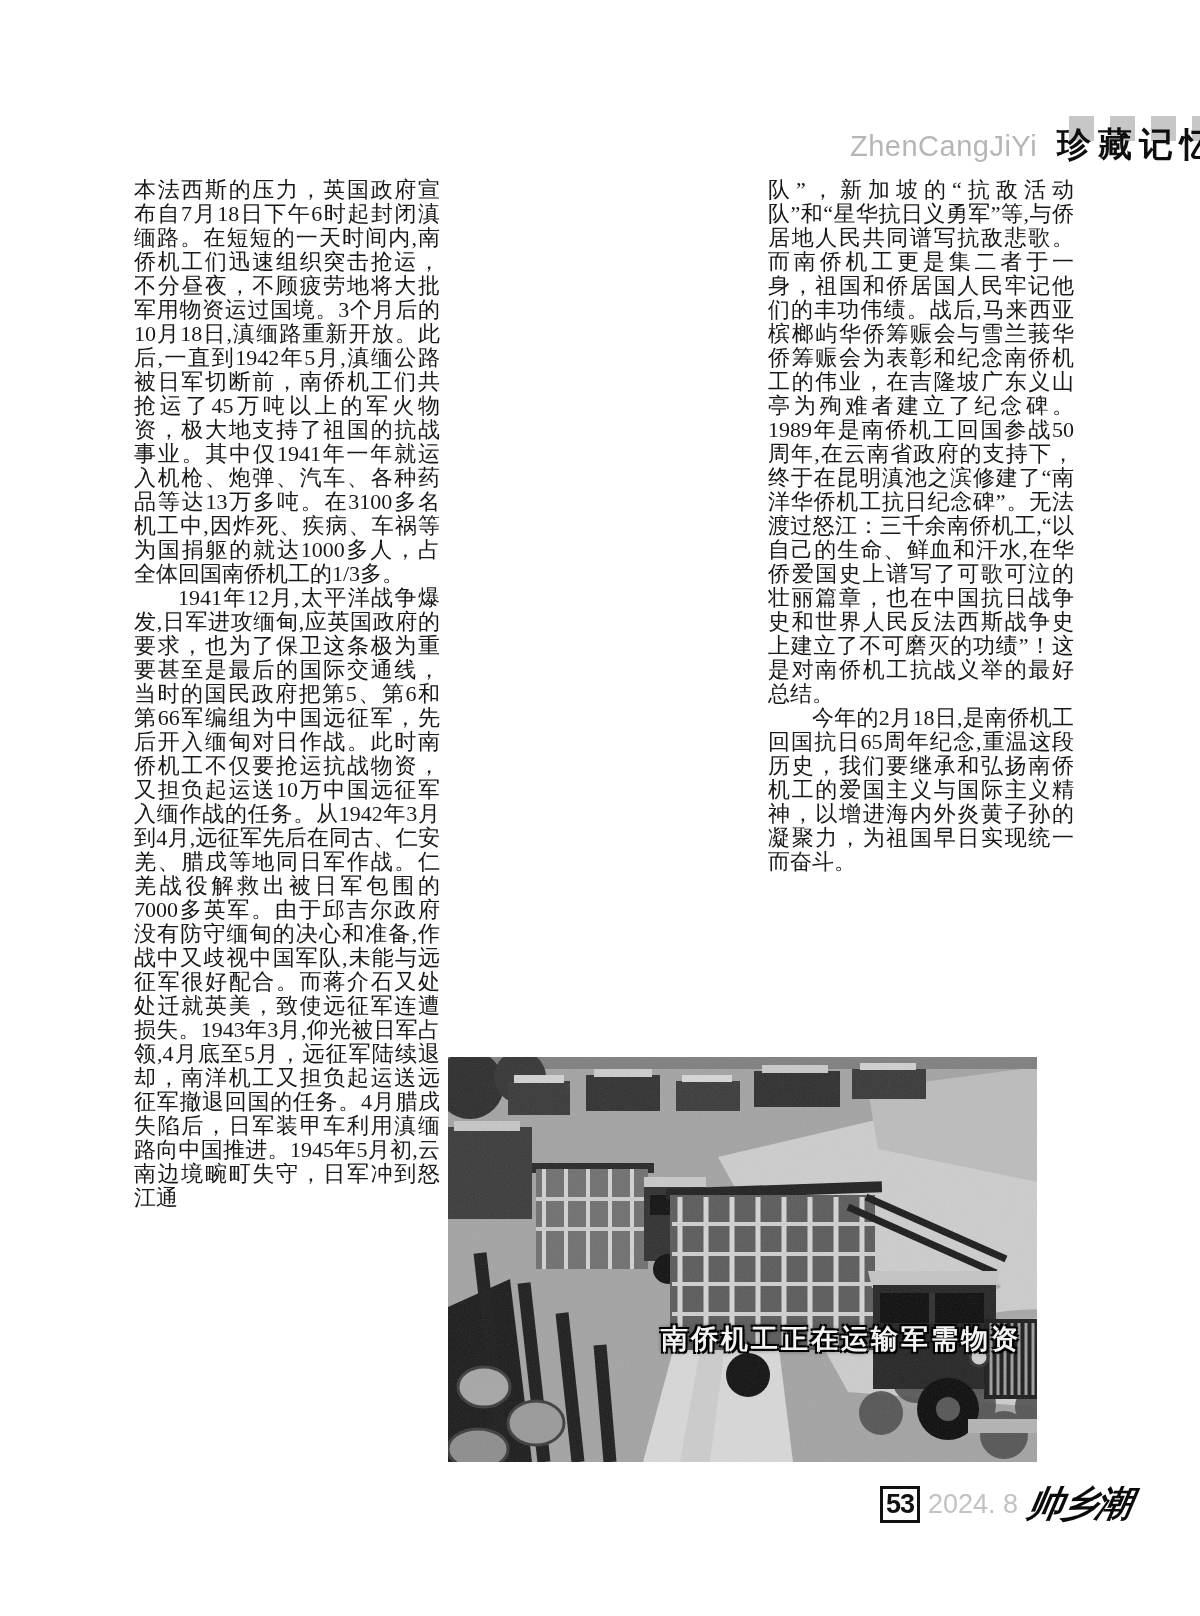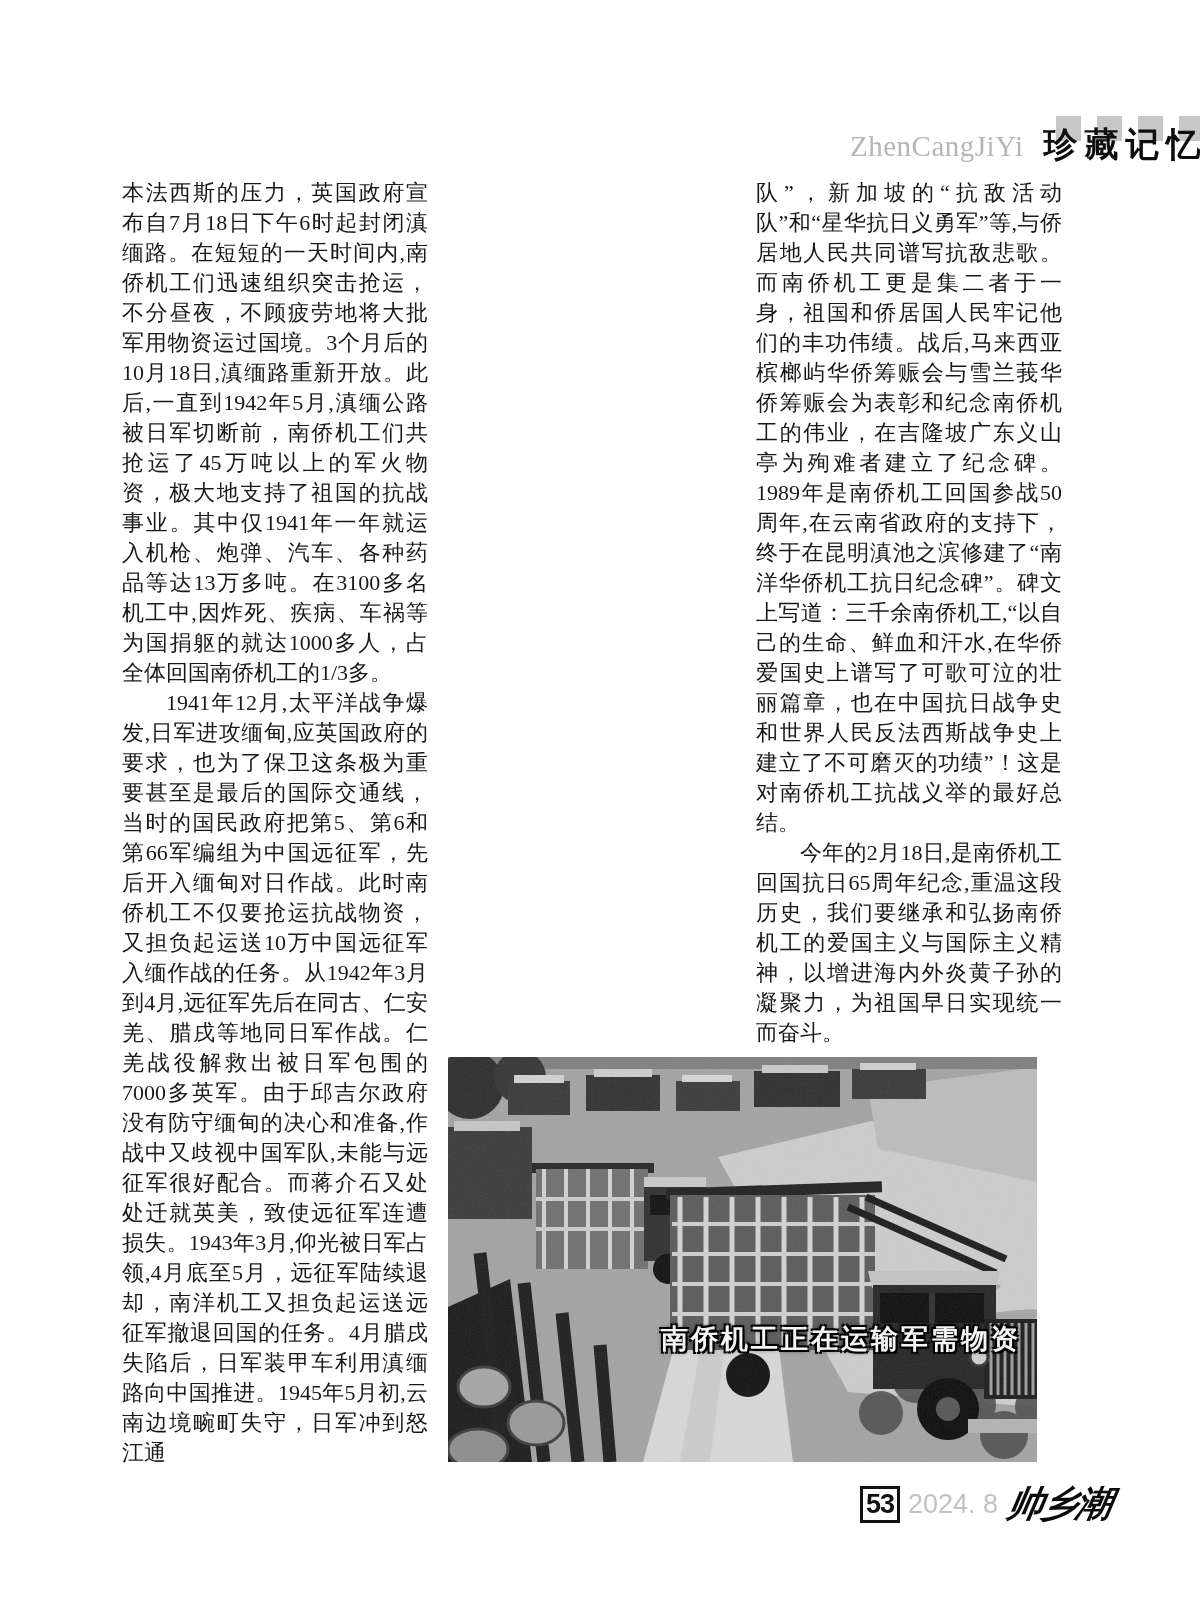--- a/index.html
+++ b/index.html
@@ -5,54 +5,55 @@
   html,body { margin:0; padding:0; background:#ffffff; }
   .page {
     position:relative; width:1200px; height:1616px; background:#ffffff;
     font-family:"Liberation Serif","DejaVu Serif",serif; color:#1c1c1c;
     overflow:hidden;
   }
 
   
   .header { position:absolute; top:126px; left:850px; display:flex; align-items:baseline; gap:20px; }
   .pinyin {
-    font-family:Liberation Serif, serif;
+    font-family:Liberation Sans, sans-serif;
     color:#b6b6b6; font-size:29px; letter-spacing:0.5px;
   }
   .title { display:flex; gap:7px; }
   .tchar { position:relative; z-index:0; font-size:34px; font-weight:bold; color:#0e0e0e; line-height:1.1; }
   .tchar::before {
     content:""; position:absolute; z-index:-1; top:-10px; left:12px;
     width:25px; height:25px; background:#c7c7c7;
   }
 
   
   .col {
     position:absolute; width:306px; top:178px;
-    font-size:22px; line-height:30px; text-align:justify;
+    font-size:22px; line-height:24px; text-align:justify;
     color:#181818;
+    margin-left:12px;
   }
   .col p { margin:0; }
   .col p.indent { text-indent:2em; }
   #col1 { left:122px; }
   #col2 { left:438px; }
   #col3 { left:756px; }
 
   
   .photo { position:absolute; left:448px; top:1057px; width:589px; height:308px; margin:0; }
   .photo svg { display:block; }
   .caption {
     position:absolute; right:16px; bottom:8px;
     font-size:27px; font-weight:bold; letter-spacing:3px; color:#f4f4f4;
     text-shadow:-2px -2px 0 #000, 2px -2px 0 #000, -2px 2px 0 #000, 2px 2px 0 #000, 0 0 5px #000;
     white-space:nowrap;
   }
 
   
-  .footer { position:absolute; left:860px; top:1480px; display:flex; align-items:center; }
+  .footer { position:absolute; left:880px; top:1480px; display:flex; align-items:center; }
   .pagenum {
     display:inline-block; border:3px solid #111; padding:2px 3px;
     font-family:"Liberation Sans","DejaVu Sans",sans-serif;
     font-weight:bold; font-size:27px; line-height:1; letter-spacing:-1px; color:#111;
   }
   .issue {
     margin-left:8px; color:#c2c2c2; font-size:27px;
     font-family:"Liberation Sans","DejaVu Sans",sans-serif;
   }
   .brand {
@@ -77,21 +78,21 @@
 
   <div class="col" id="col1">
     <p>本法西斯的压力，英国政府宣布自7月18日下午6时起封闭滇缅路。在短短的一天时间内,南侨机工们迅速组织突击抢运，不分昼夜，不顾疲劳地将大批军用物资运过国境。3个月后的10月18日,滇缅路重新开放。此后,一直到1942年5月,滇缅公路被日军切断前，南侨机工们共抢运了45万吨以上的军火物资，极大地支持了祖国的抗战事业。其中仅1941年一年就运入机枪、炮弹、汽车、各种药品等达13万多吨。在3100多名机工中,因炸死、疾病、车祸等为国捐躯的就达1000多人，占全体回国南侨机工的1/3多。</p>
     <p class="indent">1941年12月,太平洋战争爆发,日军进攻缅甸,应英国政府的要求，也为了保卫这条极为重要甚至是最后的国际交通线，当时的国民政府把第5、第6和第66军编组为中国远征军，先后开入缅甸对日作战。此时南侨机工不仅要抢运抗战物资，又担负起运送10万中国远征军入缅作战的任务。从1942年3月到4月,远征军先后在同古、仁安羌、腊戌等地同日军作战。仁羌战役解救出被日军包围的7000多英军。由于邱吉尔政府没有防守缅甸的决心和准备,作战中又歧视中国军队,未能与远征军很好配合。而蒋介石又处处迁就英美，致使远征军连遭损失。1943年3月,仰光被日军占领,4月底至5月，远征军陆续退却，南洋机工又担负起运送远征军撤退回国的任务。4月腊戌失陷后，日军装甲车利用滇缅路向中国推进。1945年5月初,云南边境畹町失守，日军冲到怒江通</p>
   </div>
 
   <div class="col" id="col2">
   </div>
 
   <div class="col" id="col3">
-    <p>队”，新加坡的“抗敌活动队”和“星华抗日义勇军”等,与侨居地人民共同谱写抗敌悲歌。而南侨机工更是集二者于一身，祖国和侨居国人民牢记他们的丰功伟绩。战后,马来西亚槟榔屿华侨筹赈会与雪兰莪华侨筹赈会为表彰和纪念南侨机工的伟业，在吉隆坡广东义山亭为殉难者建立了纪念碑。1989年是南侨机工回国参战50周年,在云南省政府的支持下，终于在昆明滇池之滨修建了“南洋华侨机工抗日纪念碑”。碑文上写道：三千余南侨机工,“以自己的生命、鲜血和汗水,在华侨爱国史上谱写了可歌可泣的壮丽篇章，也在中国抗日战争史和世界人民反法西斯战争史上建立了不可磨灭的功绩”！这是对南侨机工抗战义举的最好总结。</p>
+    <p>队”，新加坡的“抗敌活动队”和“星华抗日义勇军”等,与侨居地人民共同谱写抗敌悲歌。而南侨机工更是集二者于一身，祖国和侨居国人民牢记他们的丰功伟绩。战后,马来西亚槟榔屿华侨筹赈会与雪兰莪华侨筹赈会为表彰和纪念南侨机工的伟业，在吉隆坡广东义山亭为殉难者建立了纪念碑。1989年是南侨机工回国参战50周年,在云南省政府的支持下，终于在昆明滇池之滨修建了“南洋华侨机工抗日纪念碑”。无法渡过怒江：三千余南侨机工,“以自己的生命、鲜血和汗水,在华侨爱国史上谱写了可歌可泣的壮丽篇章，也在中国抗日战争史和世界人民反法西斯战争史上建立了不可磨灭的功绩”！这是对南侨机工抗战义举的最好总结。</p>
     <p class="indent">今年的2月18日,是南侨机工回国抗日65周年纪念,重温这段历史，我们要继承和弘扬南侨机工的爱国主义与国际主义精神，以增进海内外炎黄子孙的凝聚力，为祖国早日实现统一而奋斗。</p>
   </div>
 
   <figure class="photo">
     <svg width="589" height="405" viewBox="0 0 589 405" xmlns="http://www.w3.org/2000/svg">
       <defs>
         <filter id="grain" x="0" y="0" width="100%" height="100%">
           <feTurbulence type="fractalNoise" baseFrequency="0.8" numOctaves="2" stitchTiles="stitch"></feTurbulence>
           <feColorMatrix type="saturate" values="0"></feColorMatrix>
         </filter>

